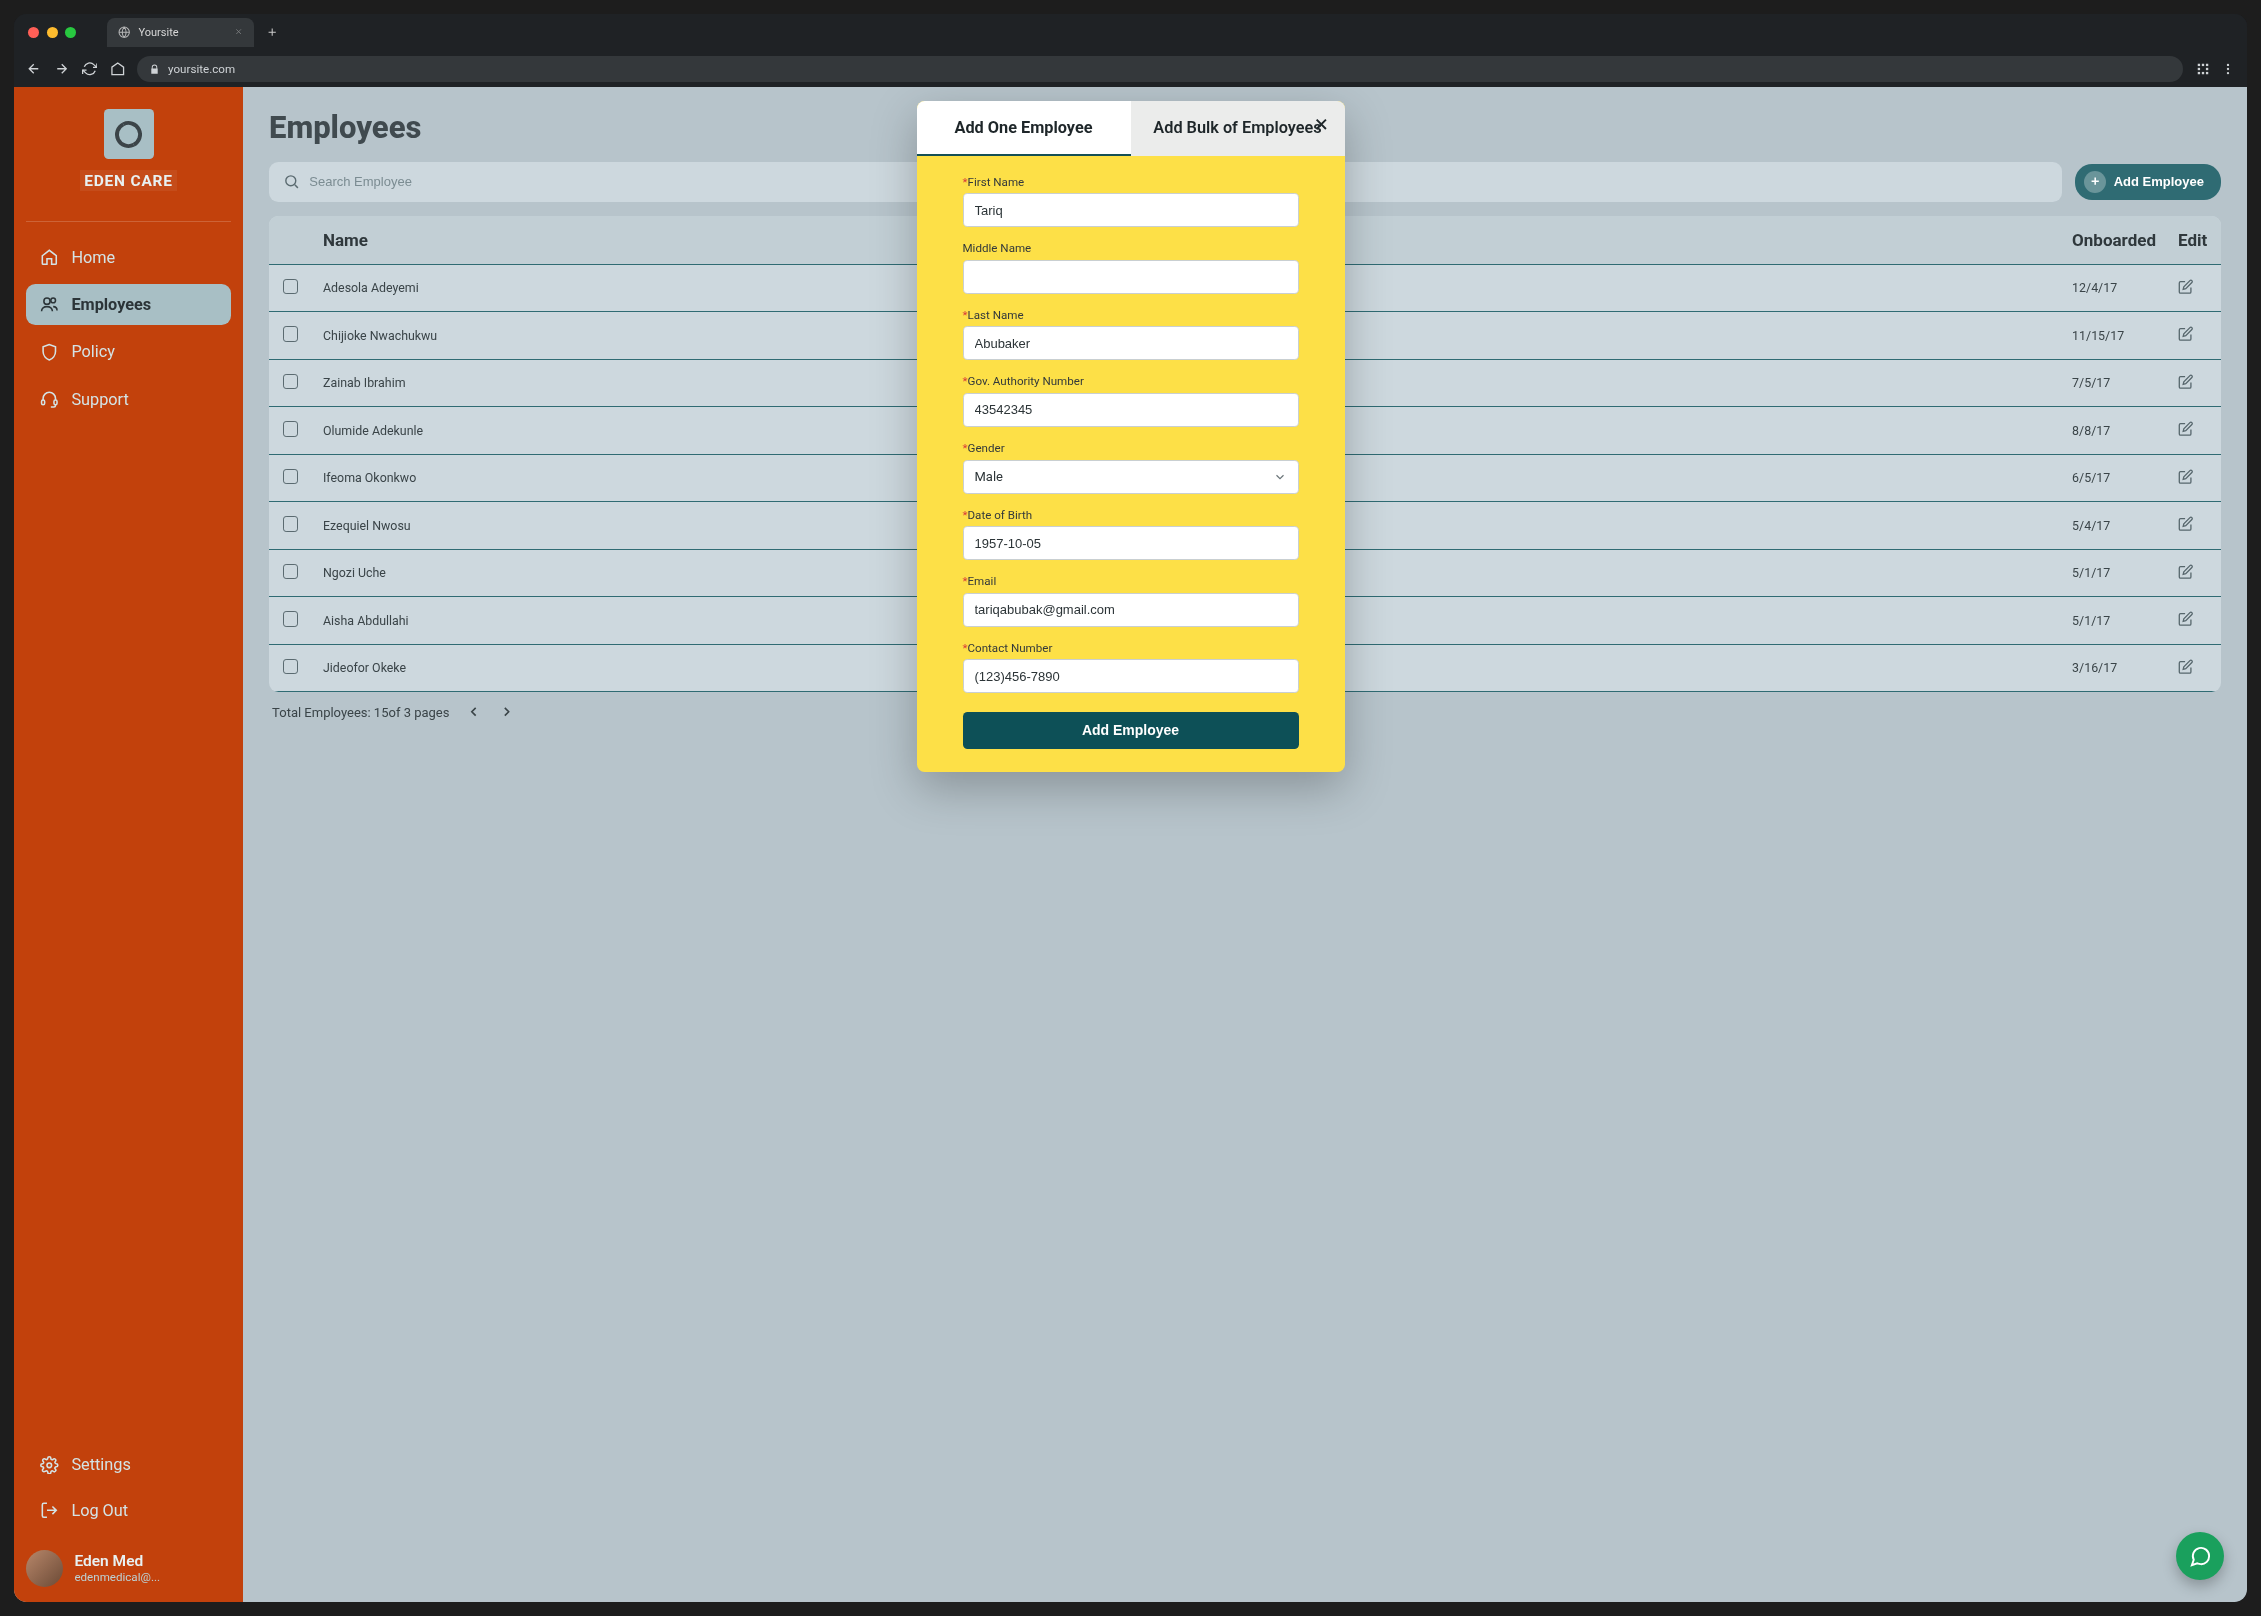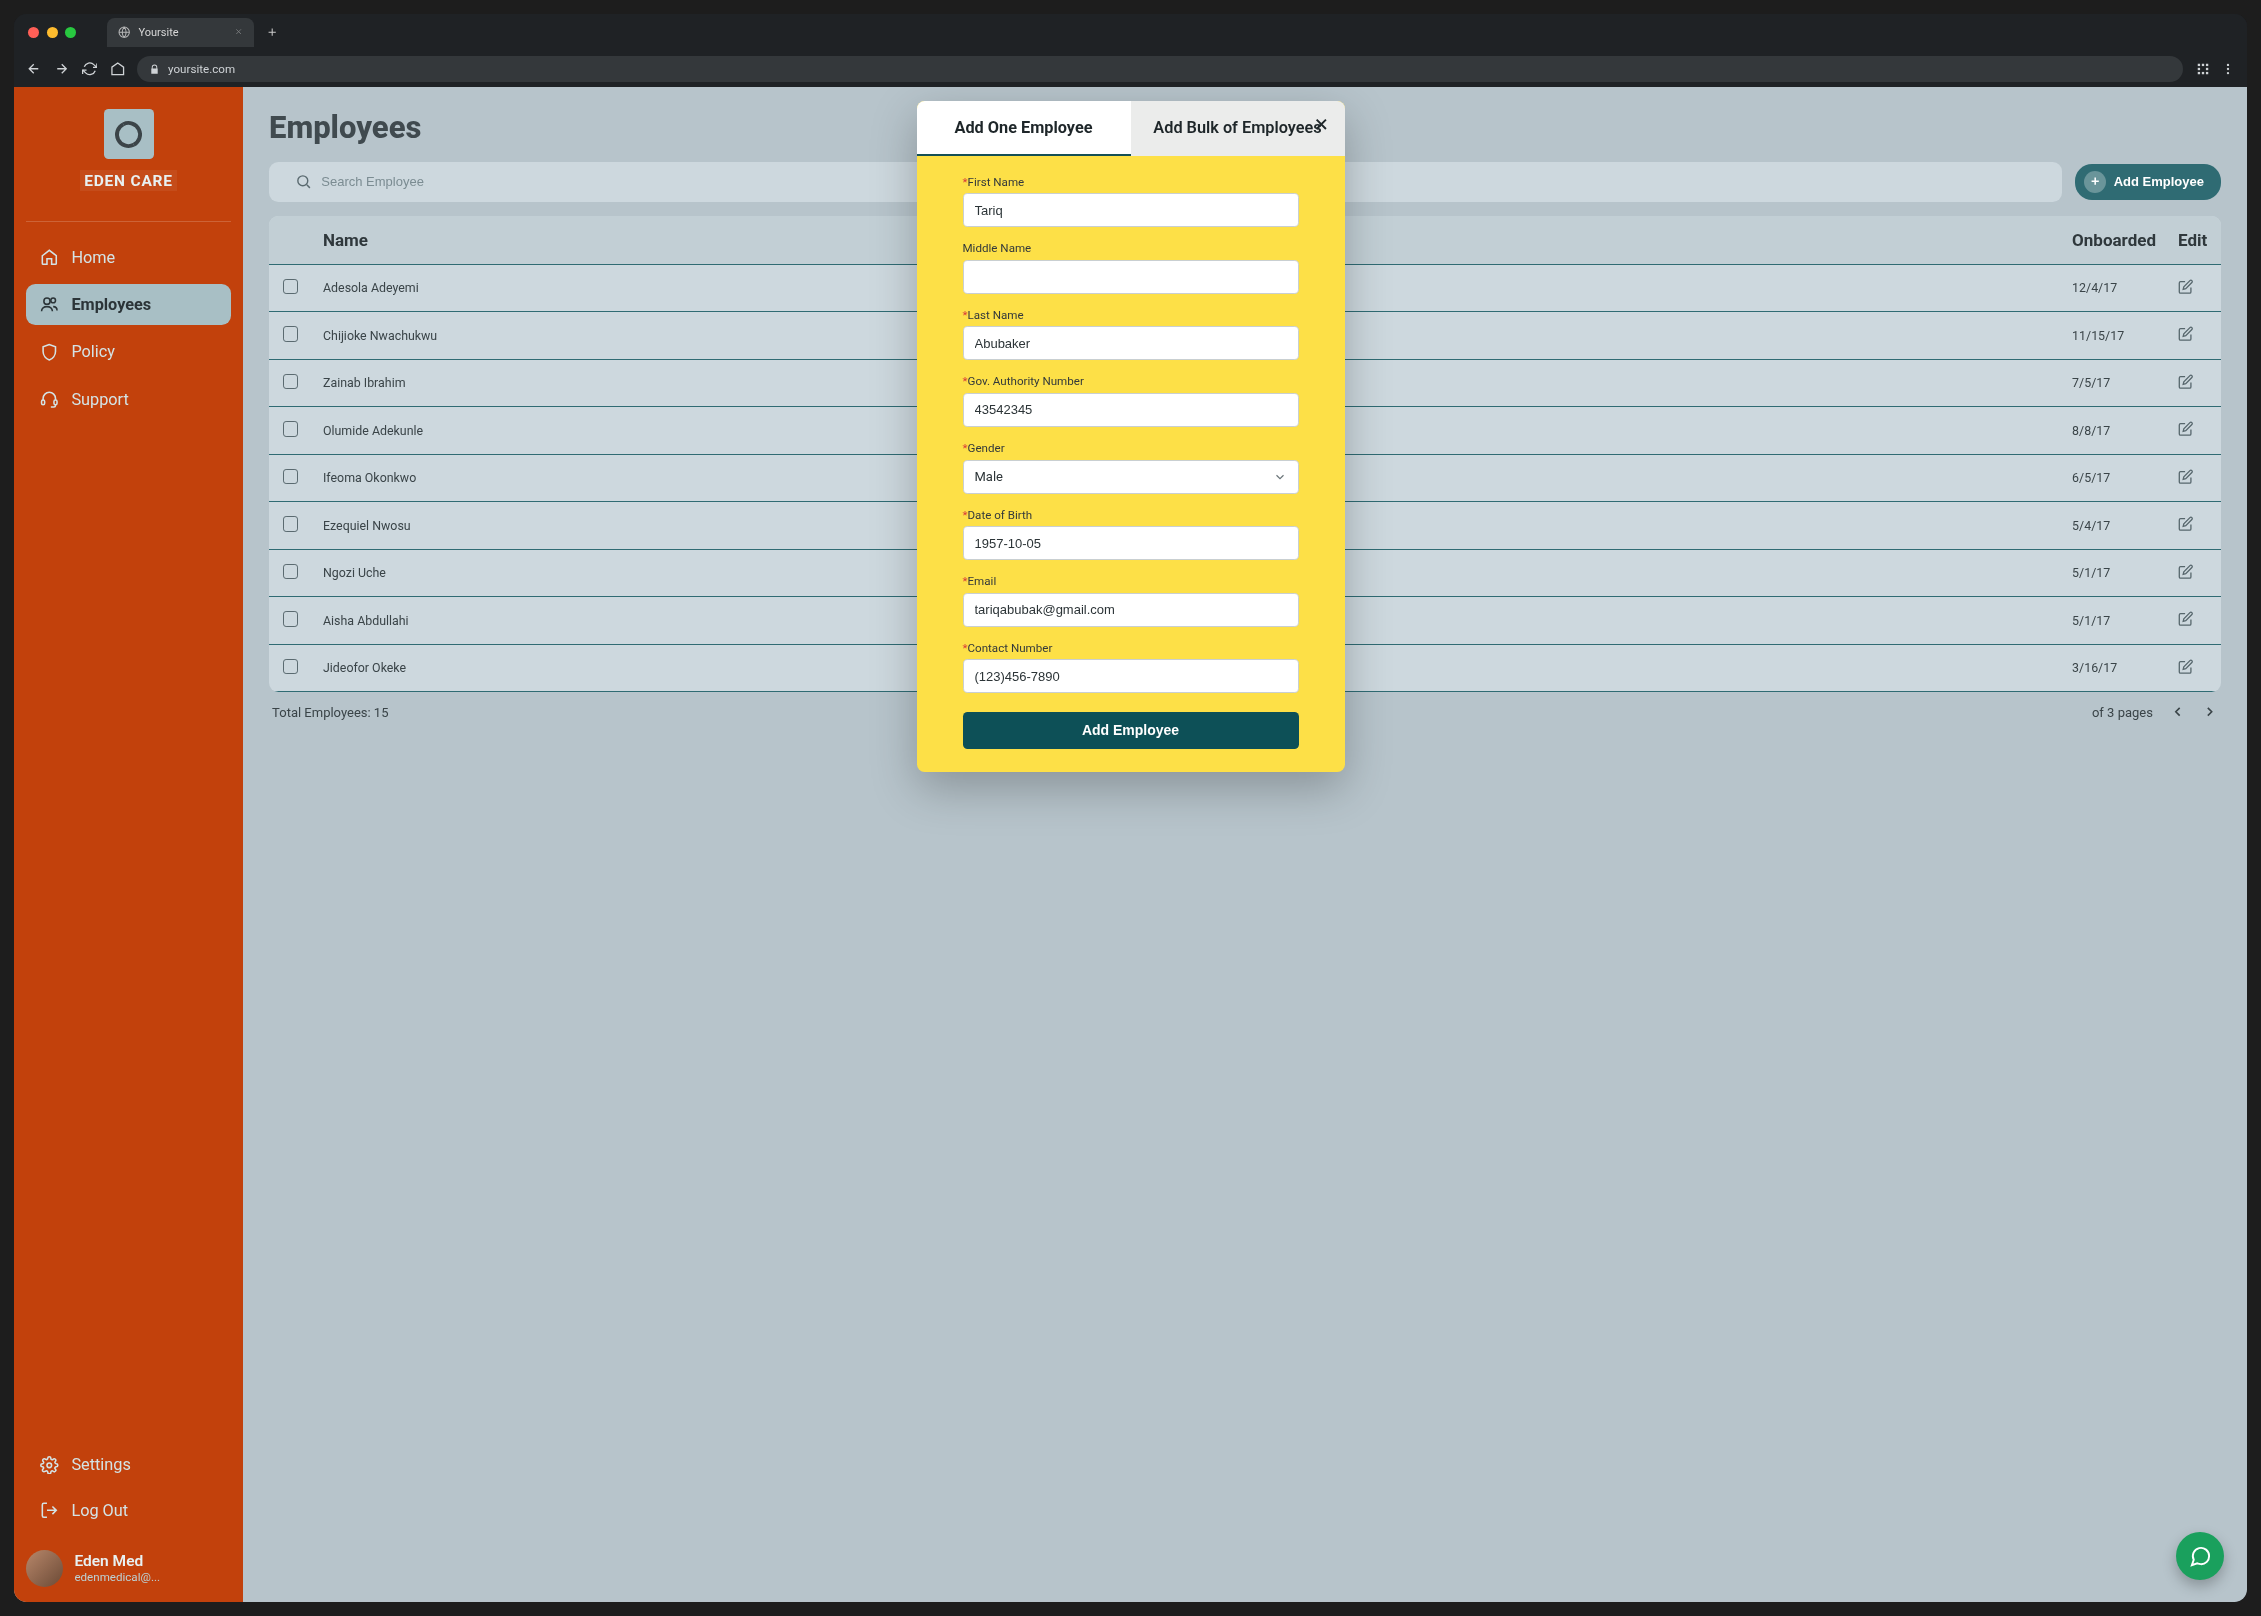--- a/index.html
+++ b/index.html
@@ -32,35 +32,35 @@
   .nav-item svg{flex:none;}
   .sb-bottom{margin-top:auto; display:flex; flex-direction:column; gap:4.6px;}
   .user{display:flex; gap:11px; align-items:center; margin-top:14px;}
   .avatar{width:37px;height:37px;border-radius:50%;background:#d9d9d9 center/cover no-repeat;}
   .user .un{font-size:15.5px; font-weight:600; color:#e8f1f2;}
   .user .um{font-size:11.6px; color:#bcd1d4;}
 
   .main { flex:1; padding:22px 26px; overflow:auto; position:relative;}
   h1.page{font-size:31px; font-weight:800; color:#404a4f; margin-bottom:15.5px;}
   .toolbar{display:flex; gap:12.4px; align-items:center; margin-bottom:14px;}
-  .searchwrap{flex:1; background:#cdd8de; border-radius:9.3px; height:40px; display:flex; align-items:center; padding:0 26px; gap:9.3px;}
+  .searchwrap{flex:1; background:#cdd8de; border-radius:9.3px; height:40px; display:flex; align-items:center; padding:0 14px; gap:9.3px;}
   .searchwrap input{border:none;background:transparent;flex:1;font-size:13px;color:#46565c;outline:none;}
   .searchwrap input::placeholder{color:#7b8c92;}
   .addbtn{background:#2f6b73; color:#fff; border:none; border-radius:17px; height:36px; padding:0 17px 0 9.3px; display:flex; align-items:center; gap:7.7px; font-size:13px; font-weight:600; cursor:pointer;}
   .addbtn .pl{width:22px;height:22px;border-radius:50%;background:#6a959a; display:flex;align-items:center;justify-content:center;}
 
   .tablewrap{background:#cdd8de; border-radius:9.3px; overflow:hidden;}
   table{width:100%; border-collapse:collapse;}
   thead th{ text-align:left; font-size:17px; font-weight:700; color:#2f383c; padding:14px 11px; border-bottom:1.5px solid #2f6b73; background:#c2cfd5;}
   tbody td{ padding:14px 11px; font-size:12.4px; color:#3a4448; border-bottom:1.5px solid #2f6b73;}
   td.cb, th.cb{width:43px;text-align:center;}
   .chk{width:15.5px;height:15.5px;border:1.5px solid #5a6a70;border-radius:3.1px;display:inline-block;}
   .editic{color:#56666c;}
 
-  .tfoot{display:flex;justify-content:space-between;align-items:center;padding:12.4px 3.1px; color:#3a4448; font-size:13px;}
+  .tfoot{display:flex;align-items:center;padding:12.4px 3.1px; color:#3a4448; font-size:13px;}
   .pager{display:flex;gap:17px;align-items:center; color:#3a4448;}
   .pager svg{cursor:pointer;}
 
   
   .modal{position:absolute; top:14px; left:50%; transform:translateX(-50%); width:428px; background:#fde047; border-radius:7.7px; box-shadow:0 15.5px 46px rgba(0,0,0,.25); overflow:hidden;}
   .mtabs{display:flex; position:relative;}
   .mtab{flex:1; text-align:center; padding:17px 7.7px; font-size:16.3px; font-weight:700; cursor:pointer;}
   .mtab.active{background:#fff; color:#1e2629; border-bottom:2.3px solid #155055;}
   .mtab.inactive{background:#ebeceb; color:#1e2629; font-weight:600;}
   .mclose{position:absolute; right:14px; top:14px; cursor:pointer; color:#1e2629;}

